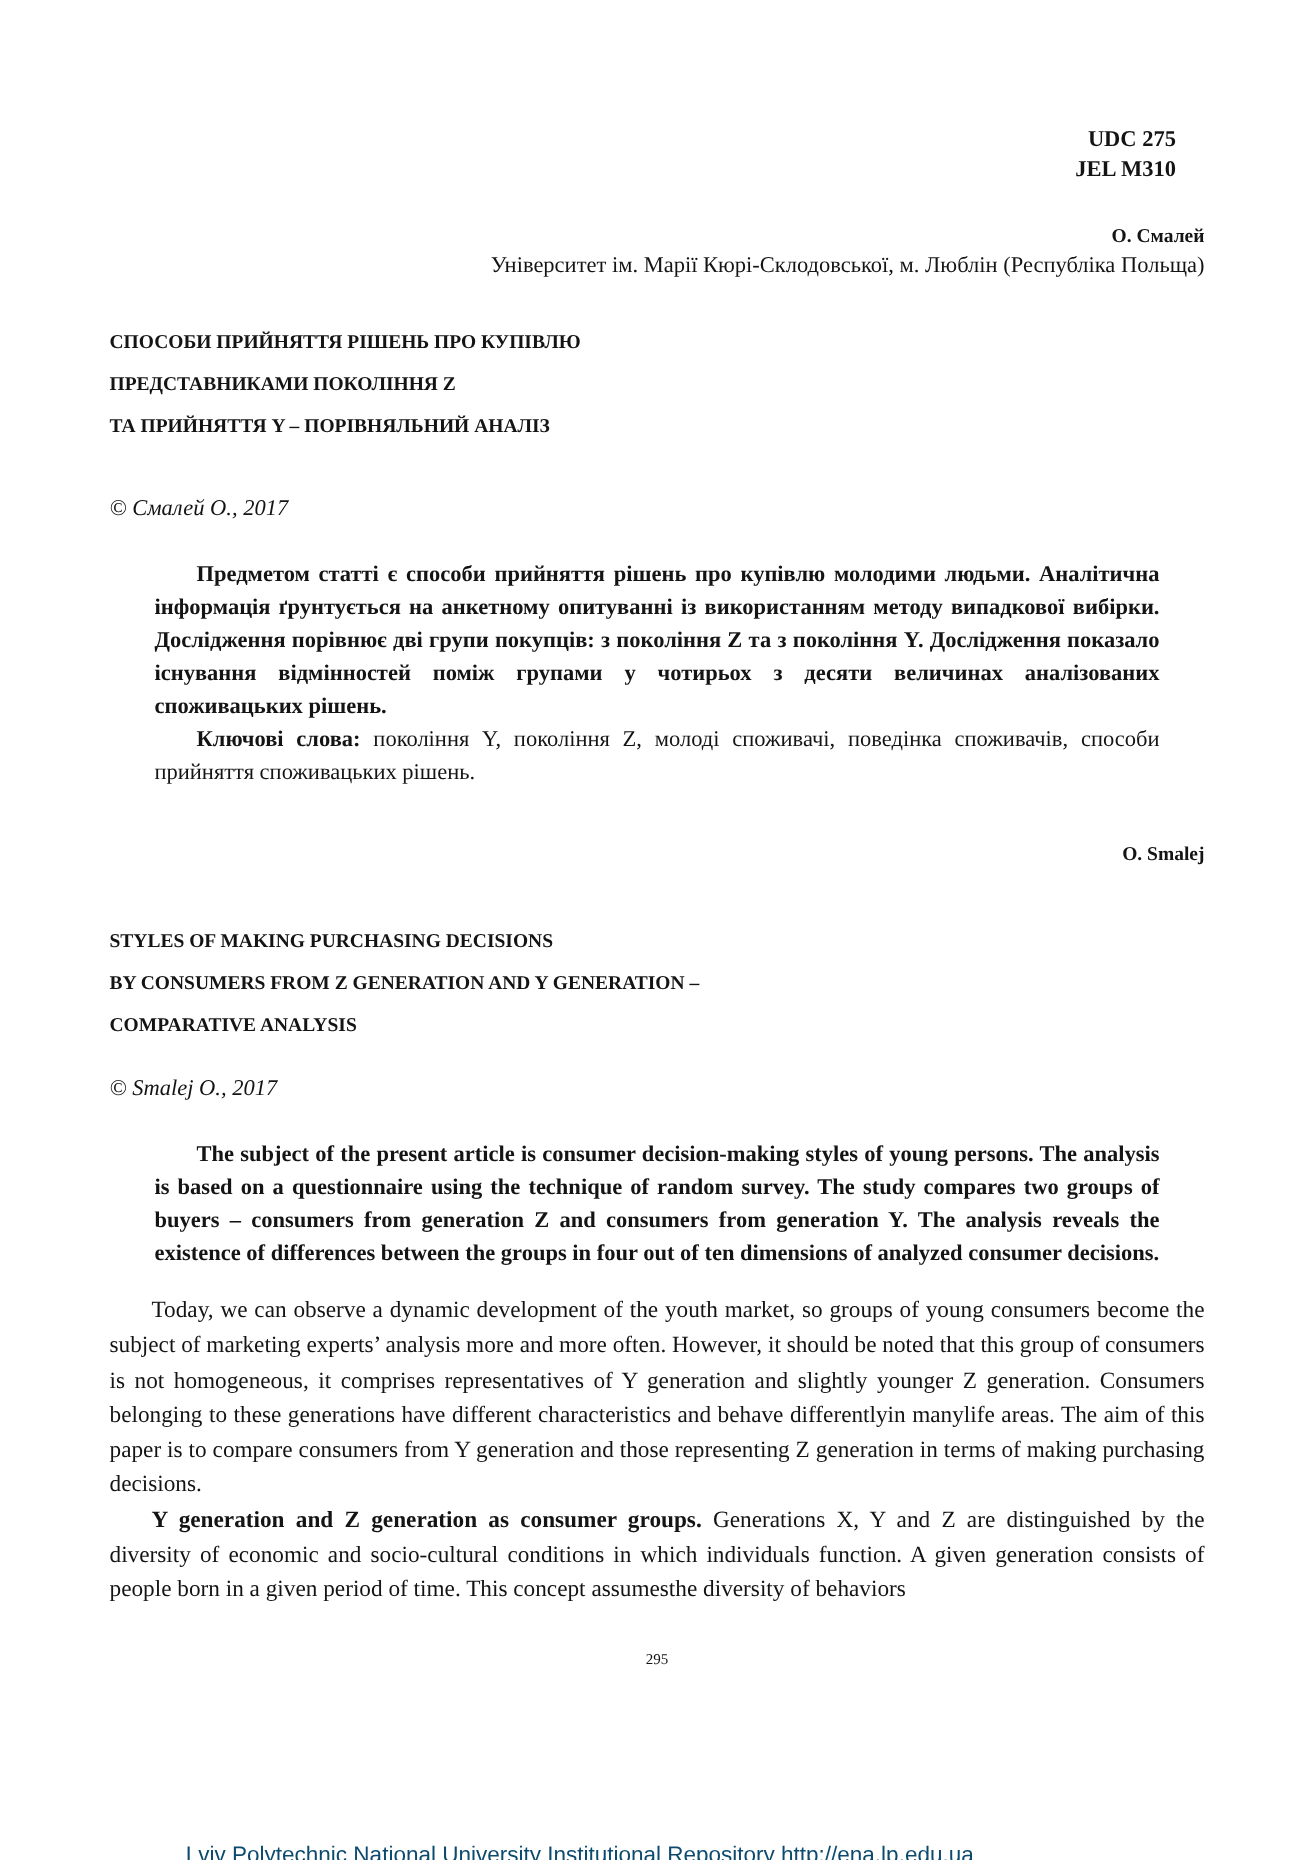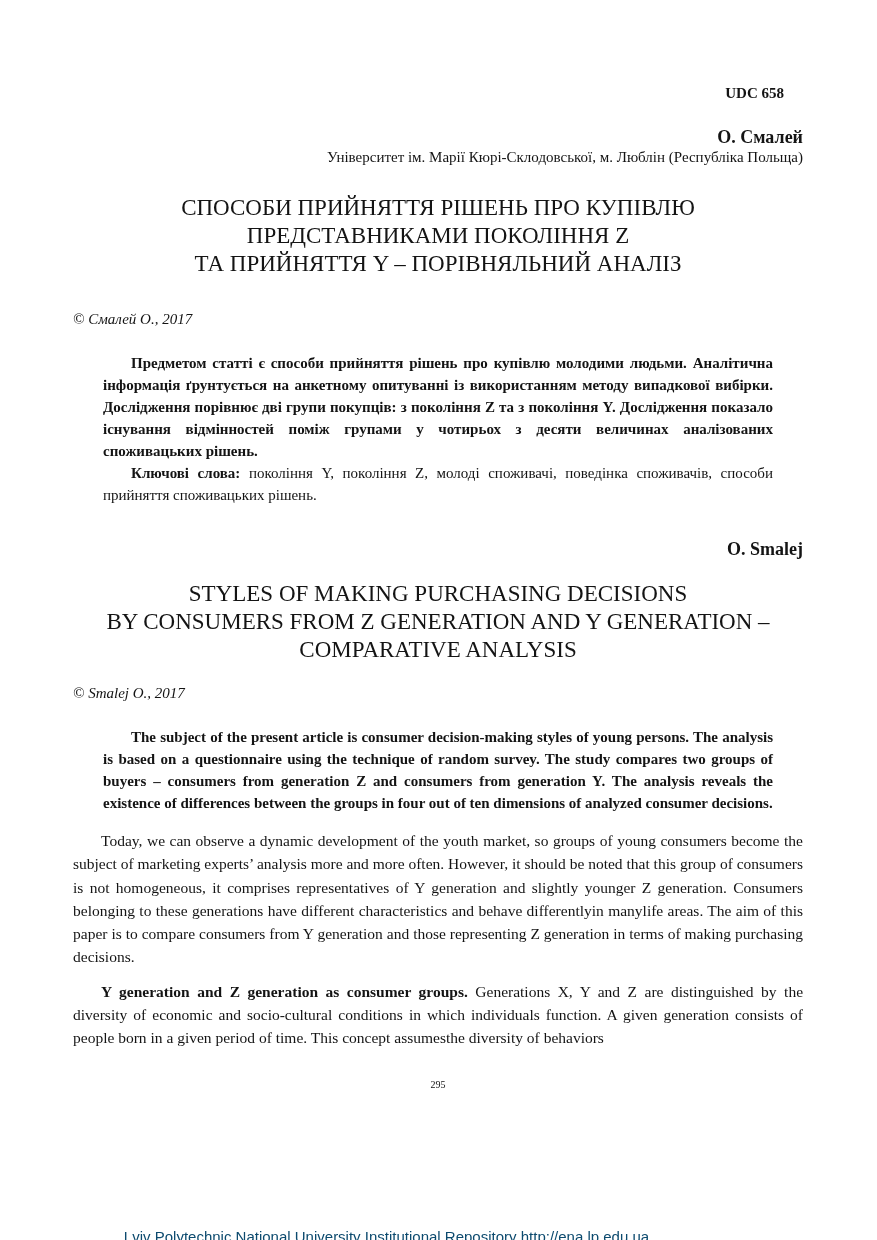--- a/index.html
+++ b/index.html
@@ -24,37 +24,37 @@
     margin-top: 83px;
     text-align: right;
     padding-right: 19px;
     font-size: 15px;
     font-weight: bold;
     line-height: 20px;
   }
   .author-line {
     margin-top: 24px;
     text-align: right;
-    font-size: 18px;
+    font-size: 13px;
     font-weight: bold;
     line-height: 20px;
   }
   .affiliation-line {
     text-align: right;
     font-size: 15px;
     line-height: 20px;
   }
   .article-title {
     margin-top: 27px;
-    text-align: center;
-    font-size: 23px;
-    font-weight: normal;
+    text-align: left;
+    font-size: 13px;
+    font-weight: bold;
     line-height: 28px;
   }
-  .article-title-en { margin-top: 21px; }
+  .article-title-en { margin-top: 34px; }
   .copyright-line {
     margin-top: 31px;
     font-style: italic;
     font-size: 15px;
     line-height: 20px;
   }
   .copyright-line-en { margin-top: 19px; }
   .abstract-block {
     margin: 23px 30px 0 30px;
     font-size: 15px;
@@ -65,21 +65,21 @@
   .abstract-block p { text-indent: 28px; }
   .keywords-value { font-weight: normal; }
   .author-line-en { margin-top: 33px; }
   .body-paragraph {
     font-size: 15.5px;
     line-height: 23.3px;
     text-align: justify;
     text-indent: 28px;
   }
   .body-paragraph-1 { margin-top: 15px; }
-  .body-paragraph-2 { margin-top: 11px; }
+  .body-paragraph-2 { }
   .inline-heading { font-weight: bold; }
   .page-number {
     margin-top: 25px;
     text-align: center;
     font-size: 10px;
     line-height: 20px;
   }
   .repository-footer {
     position: absolute;
     left: 0;
@@ -92,21 +92,22 @@
     color: #0c4a6e;
   }
 </style>
 </head>
 <body>
 
 <div class="page">
   <div class="content">
 
     <div class="meta-block">
-      <div>UDC 658</div>
+      <div>UDC 275</div>
+      <div>JEL M310</div>
     </div>
 
     <div class="author-line">О. Смалей</div>
     <div class="affiliation-line">Університет ім. Марії Кюрі-Склодовської, м. Люблін (Республіка Польща)</div>
 
     <h1 class="article-title">
       <div>СПОСОБИ ПРИЙНЯТТЯ РІШЕНЬ ПРО КУПІВЛЮ</div>
       <div>ПРЕДСТАВНИКАМИ ПОКОЛІННЯ Z</div>
       <div>ТА ПРИЙНЯТТЯ Y – ПОРІВНЯЛЬНИЙ АНАЛІЗ</div>
     </h1>

